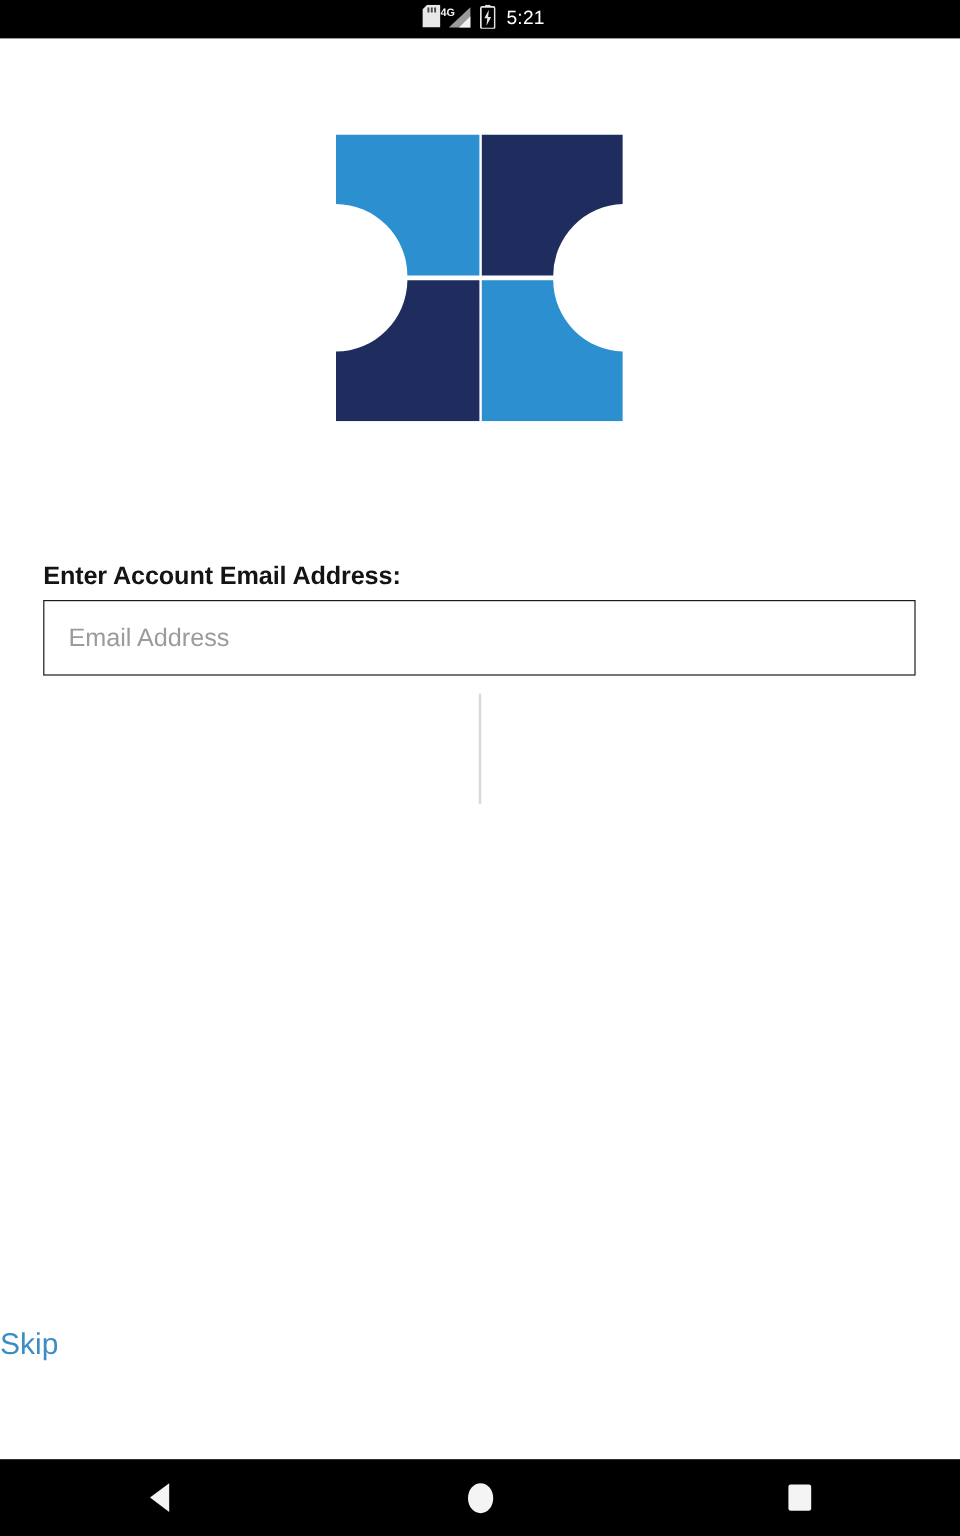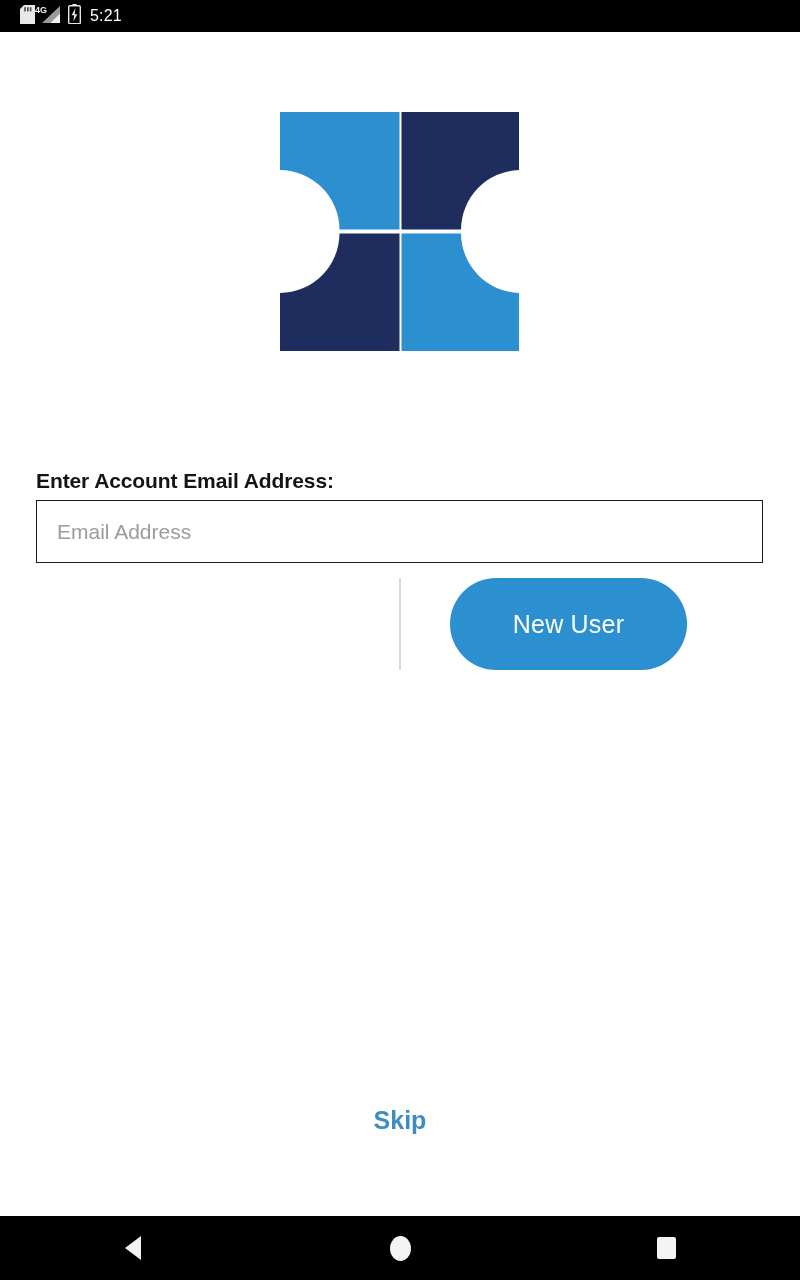--- a/index.html
+++ b/index.html
@@ -22,21 +22,21 @@
 
   
   #status-bar {
     position: absolute;
     top: 0; left: 0;
     width: 800px;
     height: 32px;
     background: #000000;
     display: flex;
     align-items: center;
-    justify-content: flex-start;
+    justify-content: center;
     padding: 0 14px 0 20px;
   }
   #status-left { display: flex; align-items: center; gap: 8px; }
   #status-right { display: flex; align-items: center; gap: 7px; }
 
   .sb-icon { display: block; }
 
   #status-time {
     color: #ffffff;
     font-size: 16px;
@@ -121,28 +121,27 @@
     height: 92px;
     background: #d8d8d8;
   }
 
   
   #skip-link {
     position: absolute;
     left: 0;
     top: 1106px;
     width: 800px;
-    text-align: center;
+    text-align: left;
     font-size: 25px;
     color: #3d8dc4;
     cursor: pointer;
     background: none;
     border: none;
     font-family: "Liberation Sans", sans-serif;
-    font-weight: bold;
   }
 
   
   #nav-bar {
     position: absolute;
     left: 0;
     bottom: 0;
     width: 800px;
     height: 64px;
     background: #000000;
@@ -231,21 +230,20 @@
 
   <div id="email-label">Enter Account Email Address:</div>
 
   <input id="email-input" type="email" placeholder="Email Address" style="">
 
   <div id="button-row">
 
 
     <div id="button-divider"></div>
 
-    <button id="newuser-button" class="pill-btn">New User</button>
   </div>
 
   <button id="skip-link">Skip</button>
 
   <div id="nav-bar">
 
     <div class="nav-btn">
       <div id="nav-back-icon"></div>
     </div>
 

